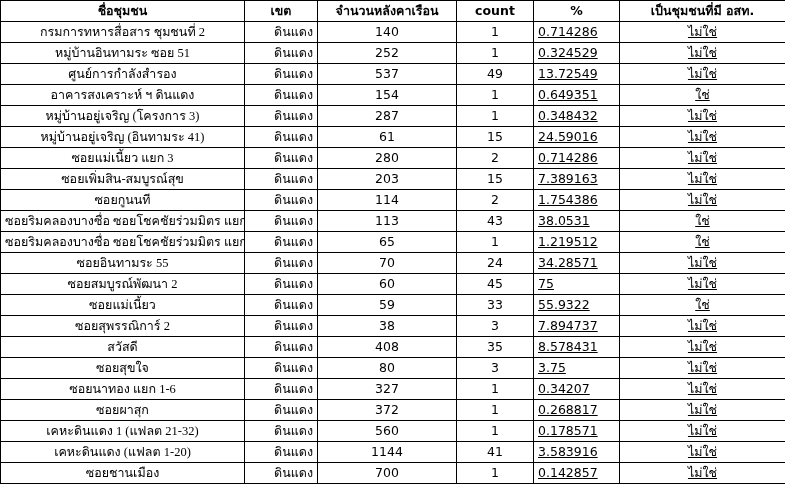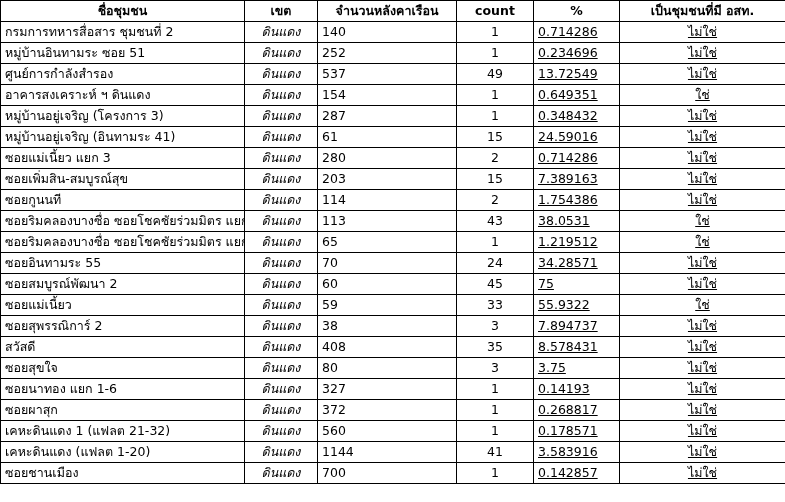--- a/index.html
+++ b/index.html
@@ -35,23 +35,23 @@
     line-height: 16px;
     vertical-align: middle;
     white-space: nowrap;
     overflow: hidden;
   }
   table.community-table th {
     font-weight: bold;
     text-align: center;
   }
   th.head-name { text-align: center; margin-left: 30px; }
-  td.col-name { text-align: left; }
-  td.col-zone { text-align: center; font-style: italic; }
-  td.col-houses { text-align: left; }
+  td.col-name { text-align: center; font-family: Liberation Serif, serif; }
+  td.col-zone { text-align: right; }
+  td.col-houses { text-align: center; }
   td.col-count { text-align: center; }
   td.col-percent { text-align: left; text-decoration: underline; }
   td.col-isfund { text-align: center; text-decoration: underline; }
 </style>
 </head>
 <body>
 
 <table class="community-table">
   <colgroup>
     <col class="c0">
@@ -78,21 +78,21 @@
         <td class="col-houses">140</td>
         <td class="col-count">1</td>
         <td class="col-percent">0.714286</td>
         <td class="col-isfund">ไม่ใช่</td>
       </tr>
       <tr>
         <td class="col-name">หมู่บ้านอินทามระ ซอย 51</td>
         <td class="col-zone">ดินแดง</td>
         <td class="col-houses">252</td>
         <td class="col-count">1</td>
-        <td class="col-percent">0.234696</td>
+        <td class="col-percent">0.324529</td>
         <td class="col-isfund">ไม่ใช่</td>
       </tr>
       <tr>
         <td class="col-name">ศูนย์การกำลังสำรอง</td>
         <td class="col-zone">ดินแดง</td>
         <td class="col-houses">537</td>
         <td class="col-count">49</td>
         <td class="col-percent">13.72549</td>
         <td class="col-isfund">ไม่ใช่</td>
       </tr>
@@ -206,21 +206,21 @@
         <td class="col-houses">80</td>
         <td class="col-count">3</td>
         <td class="col-percent">3.75</td>
         <td class="col-isfund">ไม่ใช่</td>
       </tr>
       <tr>
         <td class="col-name">ซอยนาทอง แยก 1-6</td>
         <td class="col-zone">ดินแดง</td>
         <td class="col-houses">327</td>
         <td class="col-count">1</td>
-        <td class="col-percent">0.14193</td>
+        <td class="col-percent">0.34207</td>
         <td class="col-isfund">ไม่ใช่</td>
       </tr>
       <tr>
         <td class="col-name">ซอยผาสุก</td>
         <td class="col-zone">ดินแดง</td>
         <td class="col-houses">372</td>
         <td class="col-count">1</td>
         <td class="col-percent">0.268817</td>
         <td class="col-isfund">ไม่ใช่</td>
       </tr>

